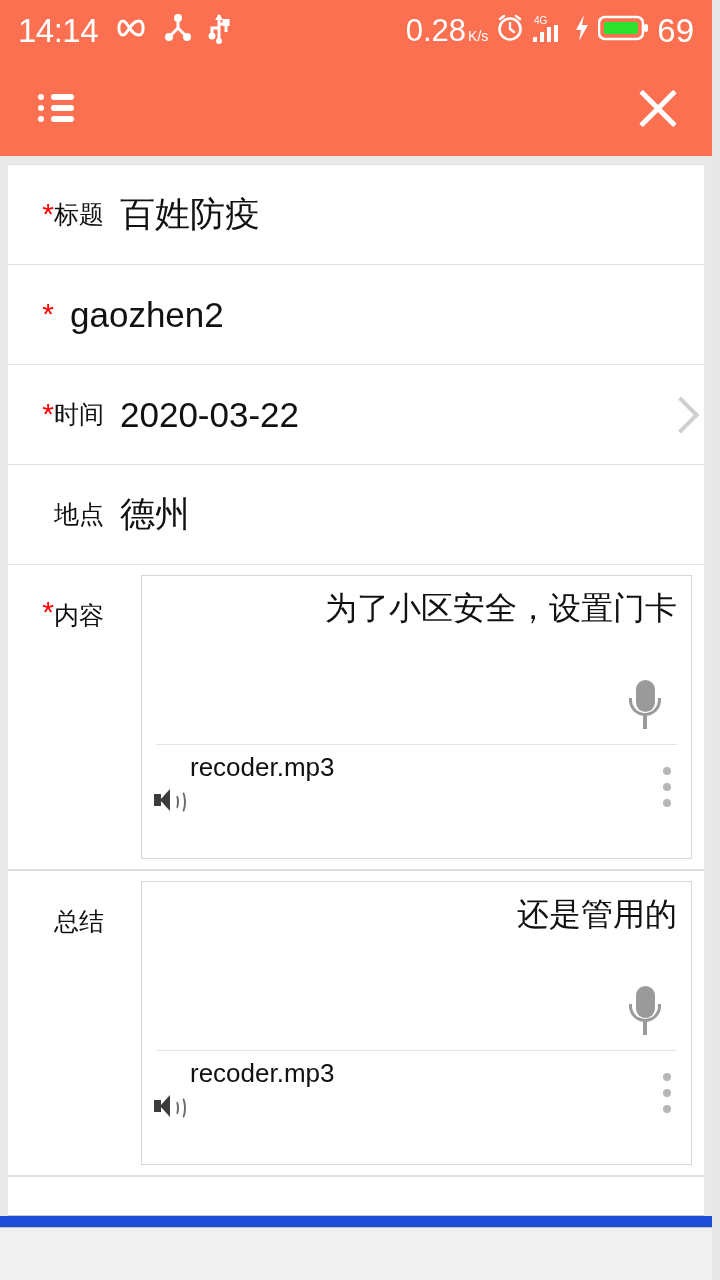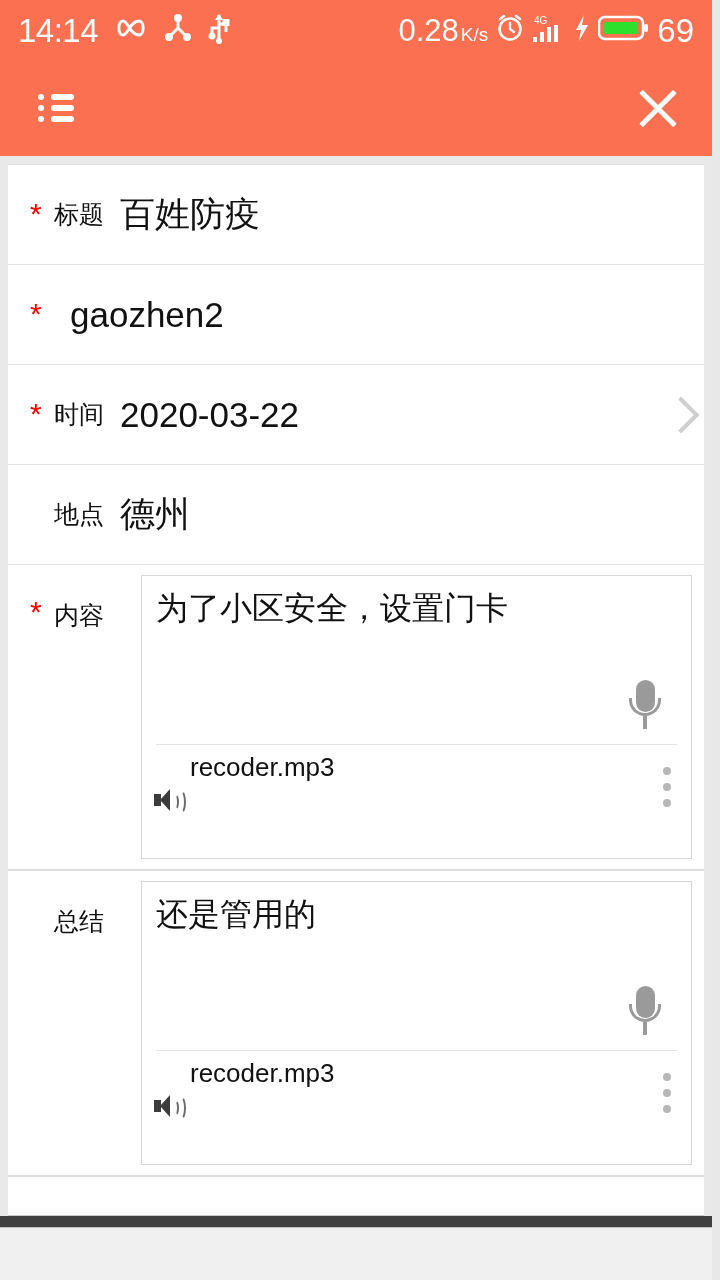--- a/index.html
+++ b/index.html
@@ -11,22 +11,23 @@
     width: 720px;
     height: 1280px;
     overflow: hidden;
     font-family: "Liberation Sans", "DejaVu Sans", sans-serif;
     -webkit-font-smoothing: antialiased;
   }
   .screen {
     position: relative;
     width: 712px;
     height: 1280px;
-    background: #404040;
+    background: #1d4ed8;
     overflow: hidden;
+    text-align: right;
   }
 
   
   .status-bar {
     height: 60px;
     background: #fa7051;
     display: flex;
     align-items: center;
     padding: 0 18px;
     box-sizing: border-box;
@@ -48,21 +49,21 @@
     letter-spacing: -0.5px;
     line-height: 1;
   }
   .net-speed {
     font-size: 31px;
     line-height: 1;
     display: flex;
     align-items: baseline;
   }
   .net-speed .unit {
-    font-size: 19px;
+    font-size: 14px;
     margin-left: 2px;
   }
   .battery-num {
     font-size: 33px;
     line-height: 1;
   }
   .si { display: block; }
 
   
   .app-header {

